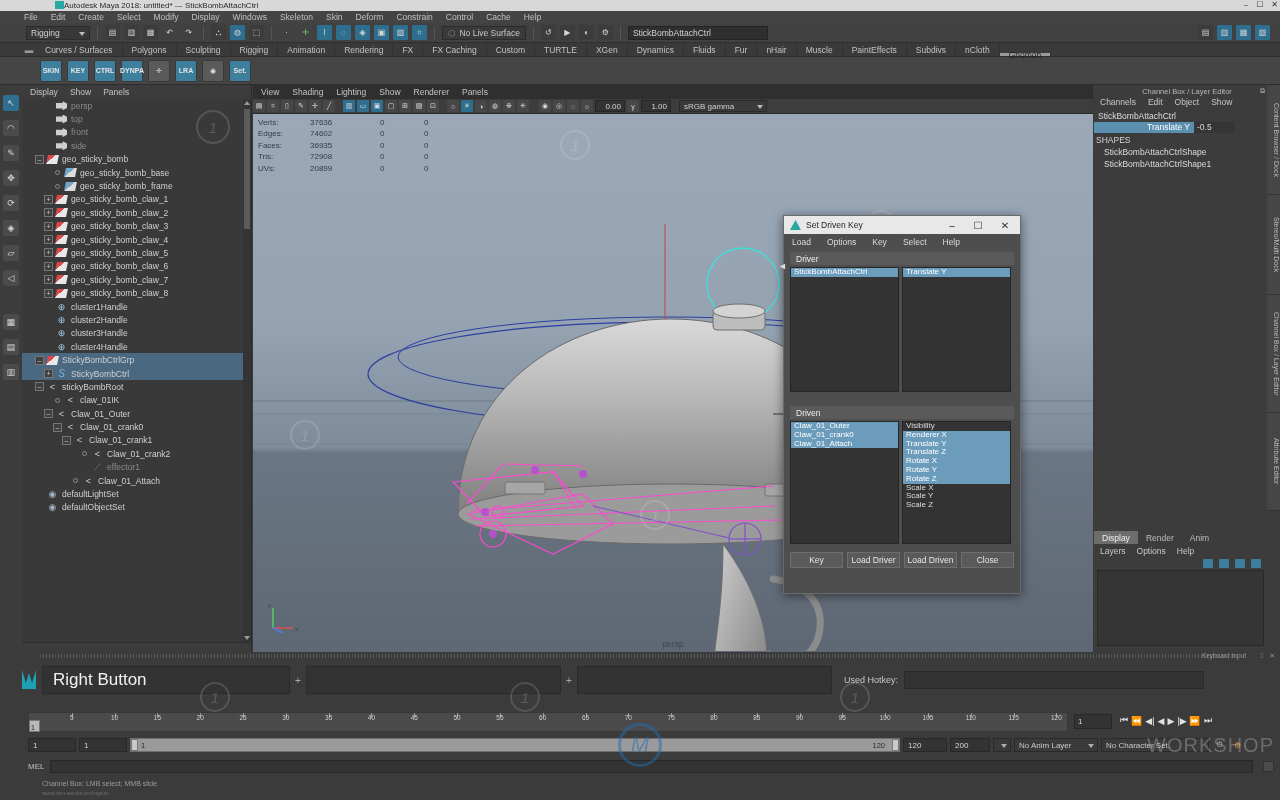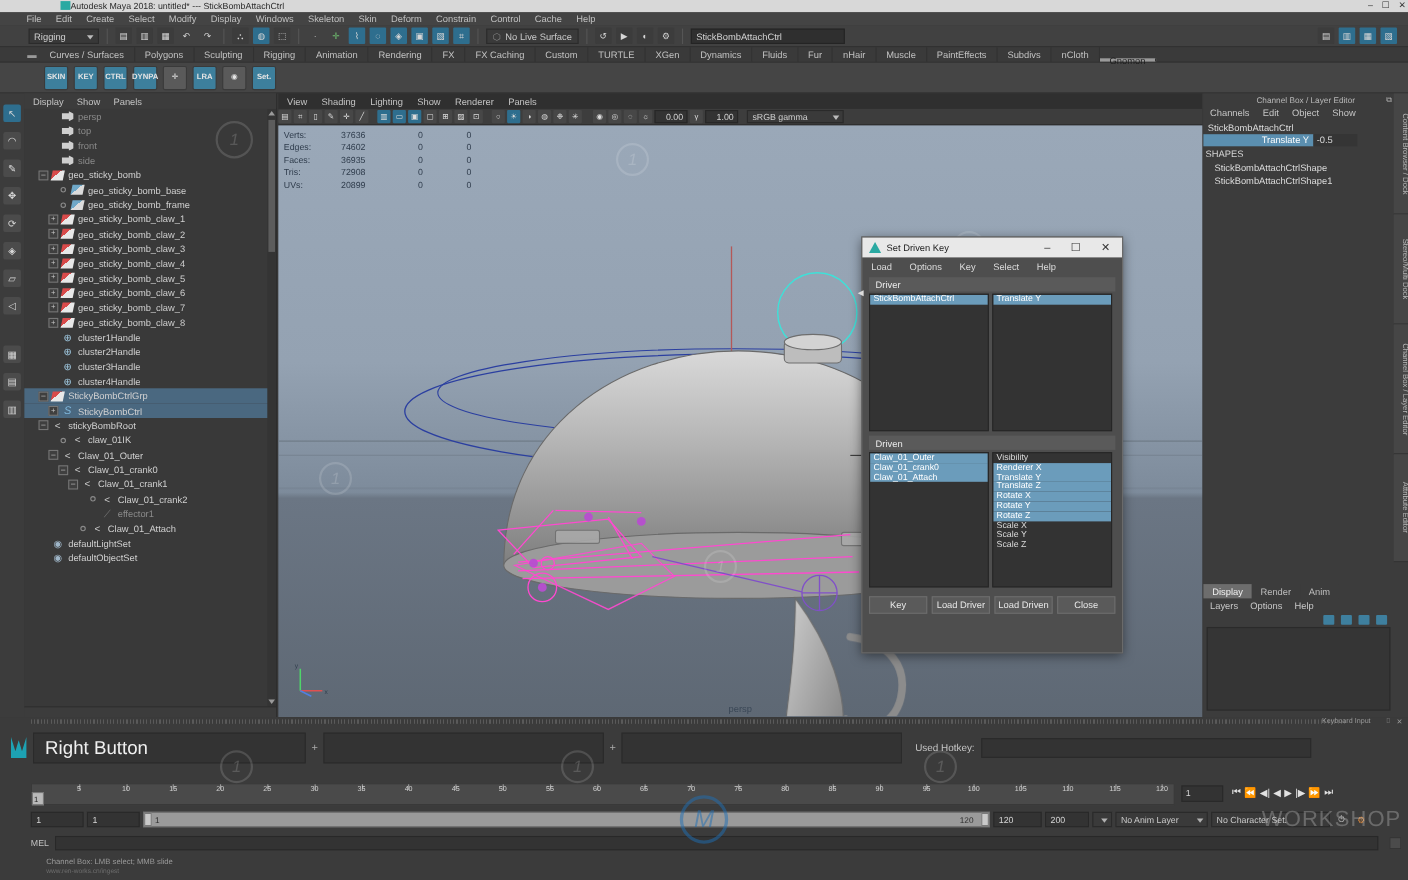--- a/index.html
+++ b/index.html
@@ -186,21 +186,21 @@
   #layerTabs{ height:13px; display:flex; gap:0; font-size:8.5px;}
   #layerTabs .lt{ padding:0 8px; display:flex; align-items:center; background:#3c3c3c; color:#bdbdbd;}
   #layerTabs .lt.active{ background:#6d6d6d; color:#f0f0f0;}
   #layerMenu{ height:13px; display:flex; align-items:center; gap:11px; padding-left:6px; font-size:8.5px;}
   #layerBtns{ height:13px; display:flex; align-items:center; justify-content:flex-end; gap:6px; padding-right:6px;}
   .lbtn{ width:10px;height:9px;background:#3e7f9e; border-radius:1px;}
   #layerList{ position:absolute; left:3px; top:39px; width:167px; height:76px;
      background:#353535; border:1px solid #2a2a2a;}
 
   
-  #bottom{ position:absolute; left:0; top:652px; width:1280px; height:148px; background:#3b3b3b;}
+  #bottom{ position:absolute; left:0; top:652px; width:1280px; height:148px; background:#3b3b3b;padding-left:12px;}
   #kbHeader{ height:8px; background:#3b3b3b; position:relative; font-size:6.5px; color:#9a9a9a;}
   #kbHeader .hatch{ position:absolute; left:28px; top:2px; width:1195px; height:4px;
     background:repeating-linear-gradient(90deg,#5a5a5a 0 1px,transparent 1px 3px);}
   #kbHeader .lbl{ position:absolute; right:34px; top:0px;}
   #kbHeader .pin{ position:absolute; right:16px; top:0; }
   #kbHeader .cls{ position:absolute; right:5px; top:0;}
   #kbRow{ height:40px; display:flex; align-items:center; padding-left:4px; gap:0;}
   #maya-logo{ width:26px; height:26px; position:relative; flex:none;}
   .kbField{
     height:28px; background:#333; border:1px solid #2a2a2a; display:flex; align-items:center;
@@ -868,21 +868,21 @@
     <div class="sdkSecHdr">Driver</div>
     <div class="sdkLists">
       <div class="sdkList" id="sdkDriverObjs" style="width:109px;height:125px">
           <div class="li sel">StickBombAttachCtrl</div>
         </div>
       <div class="sdkList" id="sdkDriverAttrs" style="width:109px;height:125px">
           <div class="li sel">Translate Y</div>
         </div>
     </div>
 
-    <div class="sdkSecHdr" style="margin-top:4px">Driven</div>
+    <div class="sdkSecHdr" style="margin-top:14px">Driven</div>
     <div class="sdkLists">
       <div class="sdkList" id="sdkDrivenObjs" style="width:109px;height:123px">
           <div class="li sel">Claw_01_Outer</div>
           <div class="li sel">Claw_01_crank0</div>
           <div class="li sel">Claw_01_Attach</div>
         </div>
       <div class="sdkList" id="sdkDrivenAttrs" style="width:109px;height:123px">
           <div class="li">Visibility</div>
           <div class="li sel">Renderer X</div>
           <div class="li sel">Translate Y</div>

